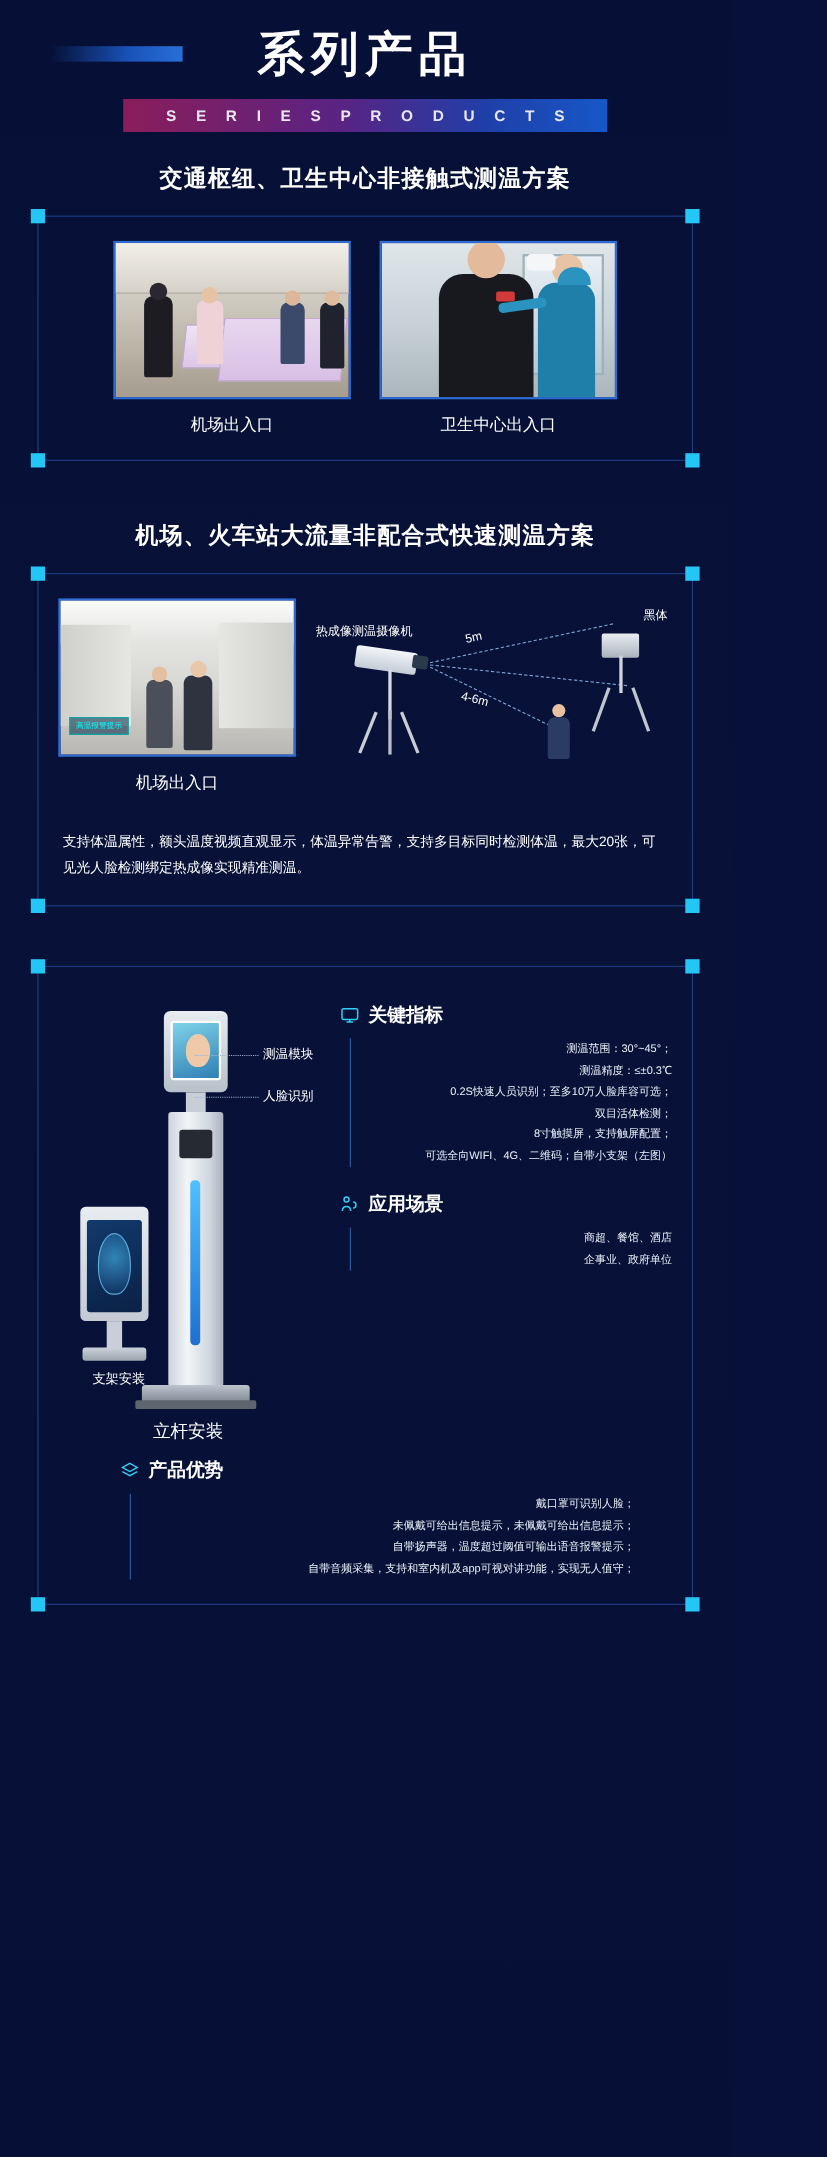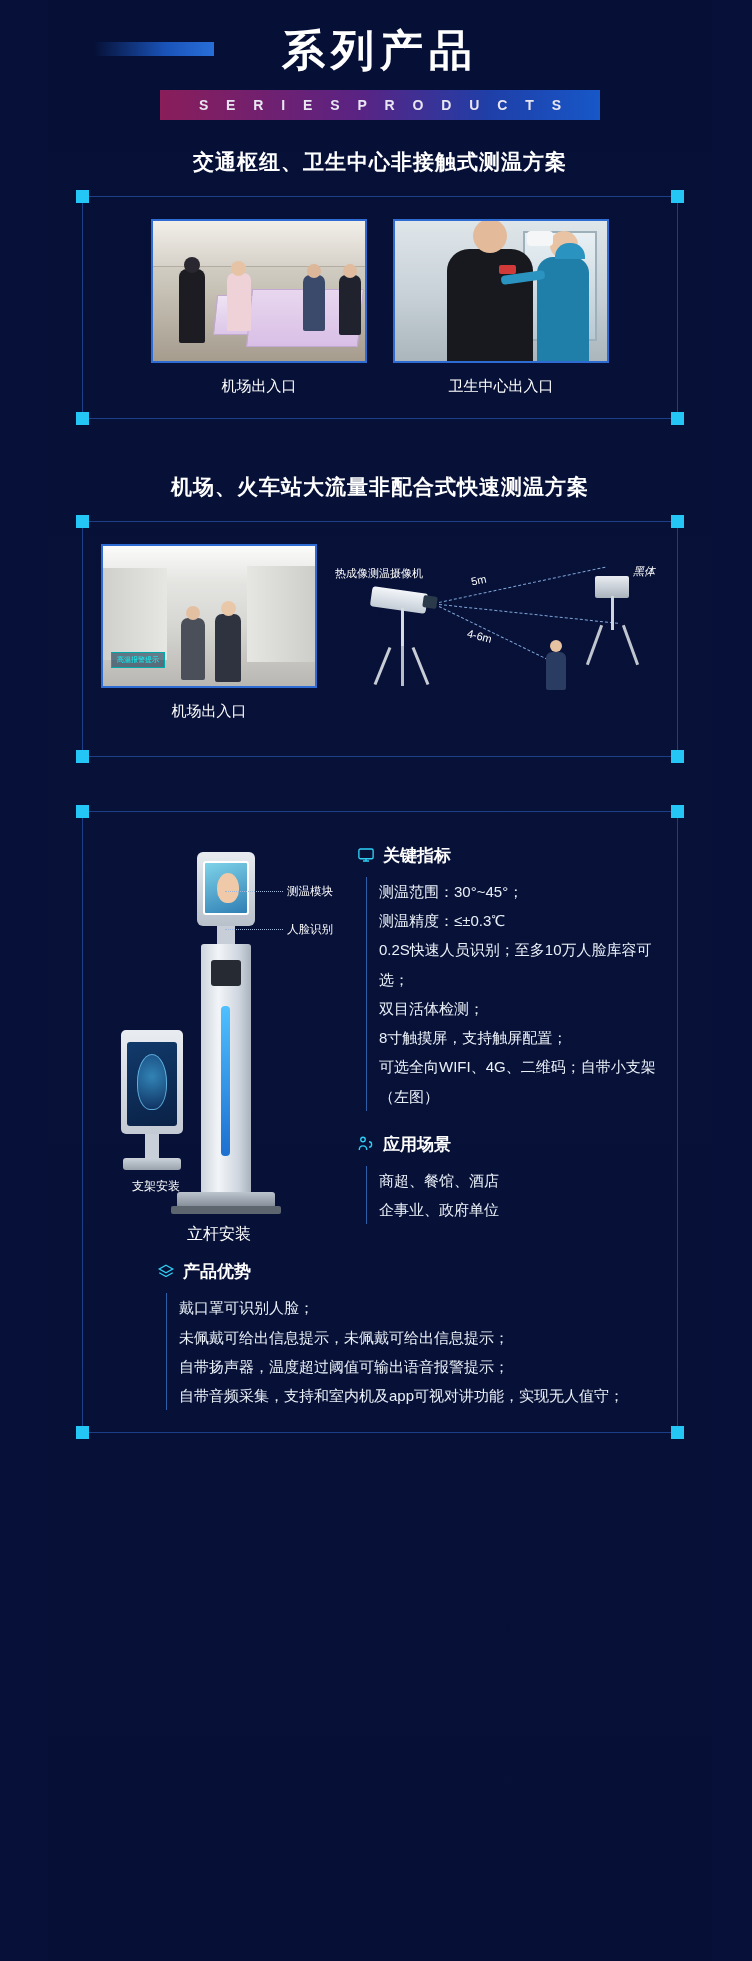--- a/index.html
+++ b/index.html
@@ -11,21 +11,20 @@
     color: #ffffff;
     -webkit-font-smoothing: antialiased;
   }
   .page {
     position: relative;
     width: 664px;
     min-height: 1961px;
     background: linear-gradient(180deg, #061036 0%, #081239 40%, #061036 100%);
     overflow: hidden;
     padding-bottom: 28px;
-    margin-left: 48px;
   }
 
   
   .header {
     position: relative;
     padding-top: 18px;
     text-align: center;
   }
   .header-deco {
     position: absolute;
@@ -220,21 +219,21 @@
     position: relative;
     height: 190px;
   }
   .diag-label {
     position: absolute;
     font-size: 11px;
     color: #ffffff;
     white-space: nowrap;
   }
   .lbl-cam { left: 0px; top: 22px; }
-  .lbl-black { right: 4px; top: 20px; font-style: italic; }
+  .lbl-black { right: 4px; top: 8px; }
   .lbl-5m { left: 136px; top: 30px; transform: rotate(-12deg); }
   .lbl-46m { left: 132px; top: 86px; transform: rotate(14deg); }
 
   .cam-body {
     position: absolute; left: 36px; top: 46px;
     width: 56px; height: 20px;
     background: linear-gradient(180deg,#f3f6f9,#c3ccd6);
     border-radius: 3px;
     transform: rotate(8deg);
   }
@@ -395,23 +394,24 @@
   .block-head {
     display:flex; align-items:center; gap:8px;
     font-size:17px; font-weight:bold; color:#ffffff;
     margin-bottom: 10px;
   }
   .block-head svg { display:block; }
   .block-body {
     border-left: 1px solid #2c5fa8;
     padding-left: 12px;
     margin-left: 9px;
-    font-size: 15px;
+    font-size: 10px;
     line-height: 1.95;
     color: #eaf0f8;
+    text-align: right;
   }
 
   .bottom-block { margin: 14px 34px 0 34px; }
   .bottom-block .block-head { margin-left: 22px; }
   .bottom-block .block-body { margin-left: 31px; }
 
   .spacer-lg { height: 26px; }
 </style>
 </head>
 <body>
@@ -513,20 +513,21 @@
               <i></i>
             </div>
 
           <div class="person-mini">
             <div class="h"></div>
             <div class="b"></div>
           </div>
         </div>
       </div>
 
+      <div class="body-text">支持体温属性，额头温度视频直观显示，体温异常告警，支持多目标同时检测体温，最大20张，可见光人脸检测绑定热成像实现精准测温。</div>
     </div>
   </div>
 
   <div class="spacer-lg"></div>
 
   <div class="section">
     <div class="frame">
       <span class="corner tl"></span>
       <span class="corner tr"></span>
       <span class="corner bl"></span>

